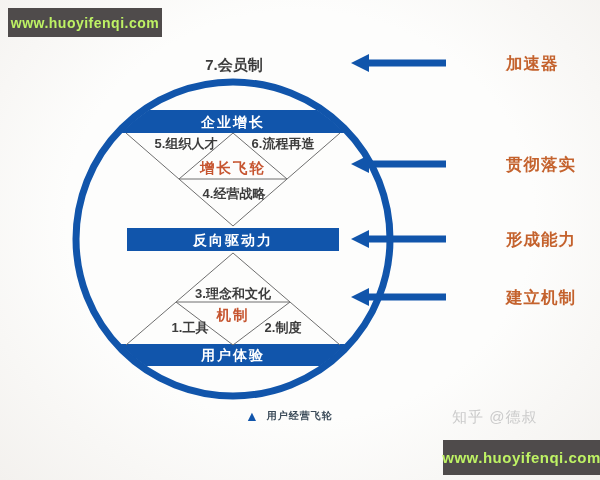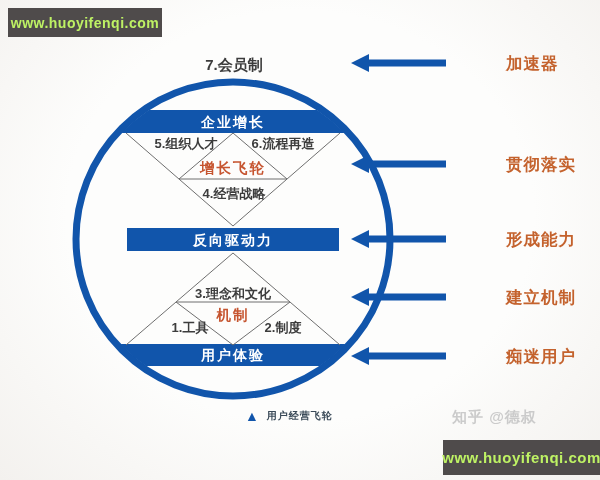--- a/index.html
+++ b/index.html
@@ -23,21 +23,21 @@
   .t-red{fill:var(--diamond-red,#c65530);font-size:14.5px;letter-spacing:2px;}
   .banner{
     position:absolute;background:var(--banner-bg,#4f4b4b);color:#bef264;
     font-weight:bold;text-align:left;letter-spacing:.5px;
     display:flex;align-items:center;justify-content:center;
   }
   .banner.top{left:8px;top:8px;width:154px;height:29px;font-size:14px;}
   .banner.bottom{left:443px;top:440px;width:157px;height:35px;font-size:15px;}
   .watermark{
     position:absolute;left:452px;top:408px;font-size:15px;letter-spacing:1px;
-    color:var(--watermark-gray,#cccccc);font-weight:bold;
+    color:var(--watermark-gray,#cccccc);font-weight:normal;
   }
   .annotation{
     position:absolute;left:350px;height:24px;display:flex;align-items:flex-end;gap:48px;
   }
   .annotation .arrow-svg{position:static;display:block;}
   .annotation .arrow-shape{fill:var(--blue,#1155ab);}
   .annotation .ann-label{
     margin-left:11px;font-size:16.5px;font-weight:bold;
     color:var(--orange-label,#c4622d);letter-spacing:1px;white-space:nowrap;
   }
@@ -119,26 +119,20 @@
         <polygon class="arrow-shape" points="1,12 19,3 19,8.5 96,8.5 96,15.5 19,15.5 19,21"></polygon>
       </svg>
     <span class="ann-label">建立机制</span>
   </div>
   <div class="annotation" style="top:227px">
     <svg class="arrow-svg" width="97" height="24" viewBox="0 0 97 24">
         <polygon class="arrow-shape" points="1,12 19,3 19,8.5 96,8.5 96,15.5 19,15.5 19,21"></polygon>
       </svg>
     <span class="ann-label">形成能力</span>
   </div>
-  <div class="annotation" style="top:344px">
-    <svg class="arrow-svg" width="97" height="24" viewBox="0 0 97 24">
-        <polygon class="arrow-shape" points="1,12 19,3 19,8.5 96,8.5 96,15.5 19,15.5 19,21"></polygon>
-      </svg>
-    <span class="ann-label">痴迷用户</span>
-  </div>
 
   <div class="caption">
     <span class="tri">▲</span>
     <span class="cap-text">用户经营飞轮</span>
   </div>
 
   <div class="watermark">知乎 @德叔</div>
   <div class="banner top">www.huoyifenqi.com</div>
   <div class="banner bottom">www.huoyifenqi.com</div>
 

